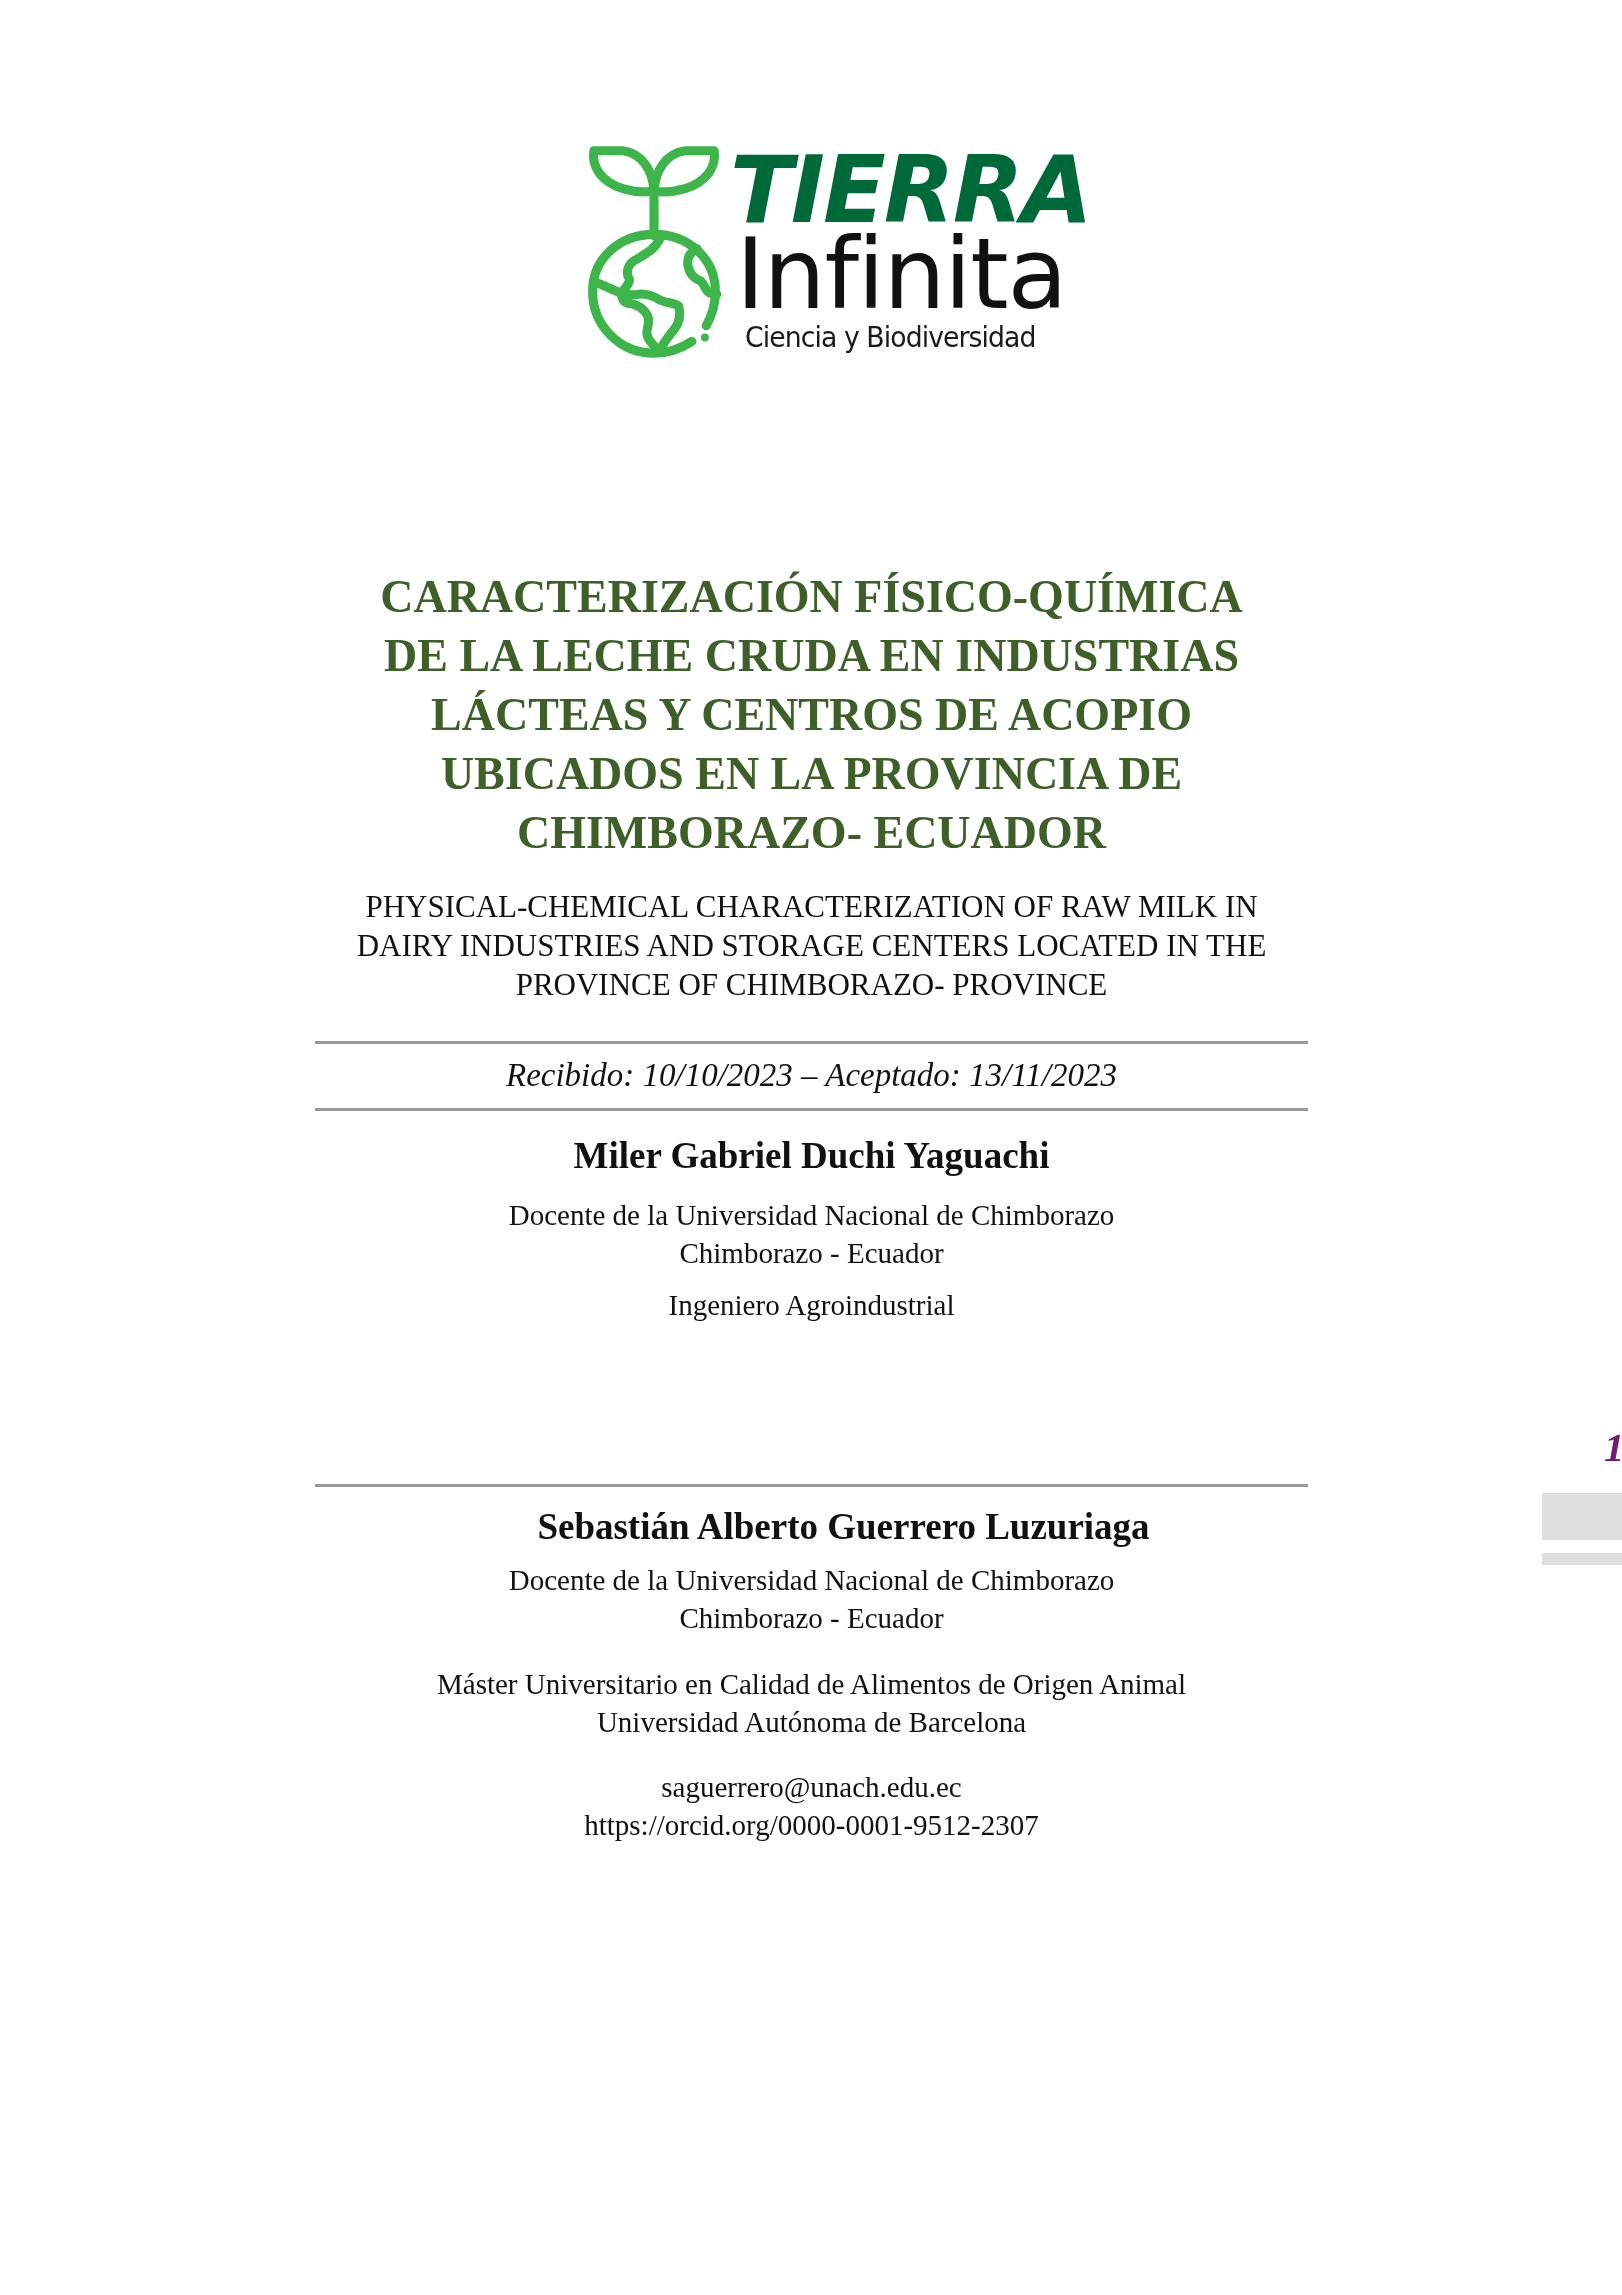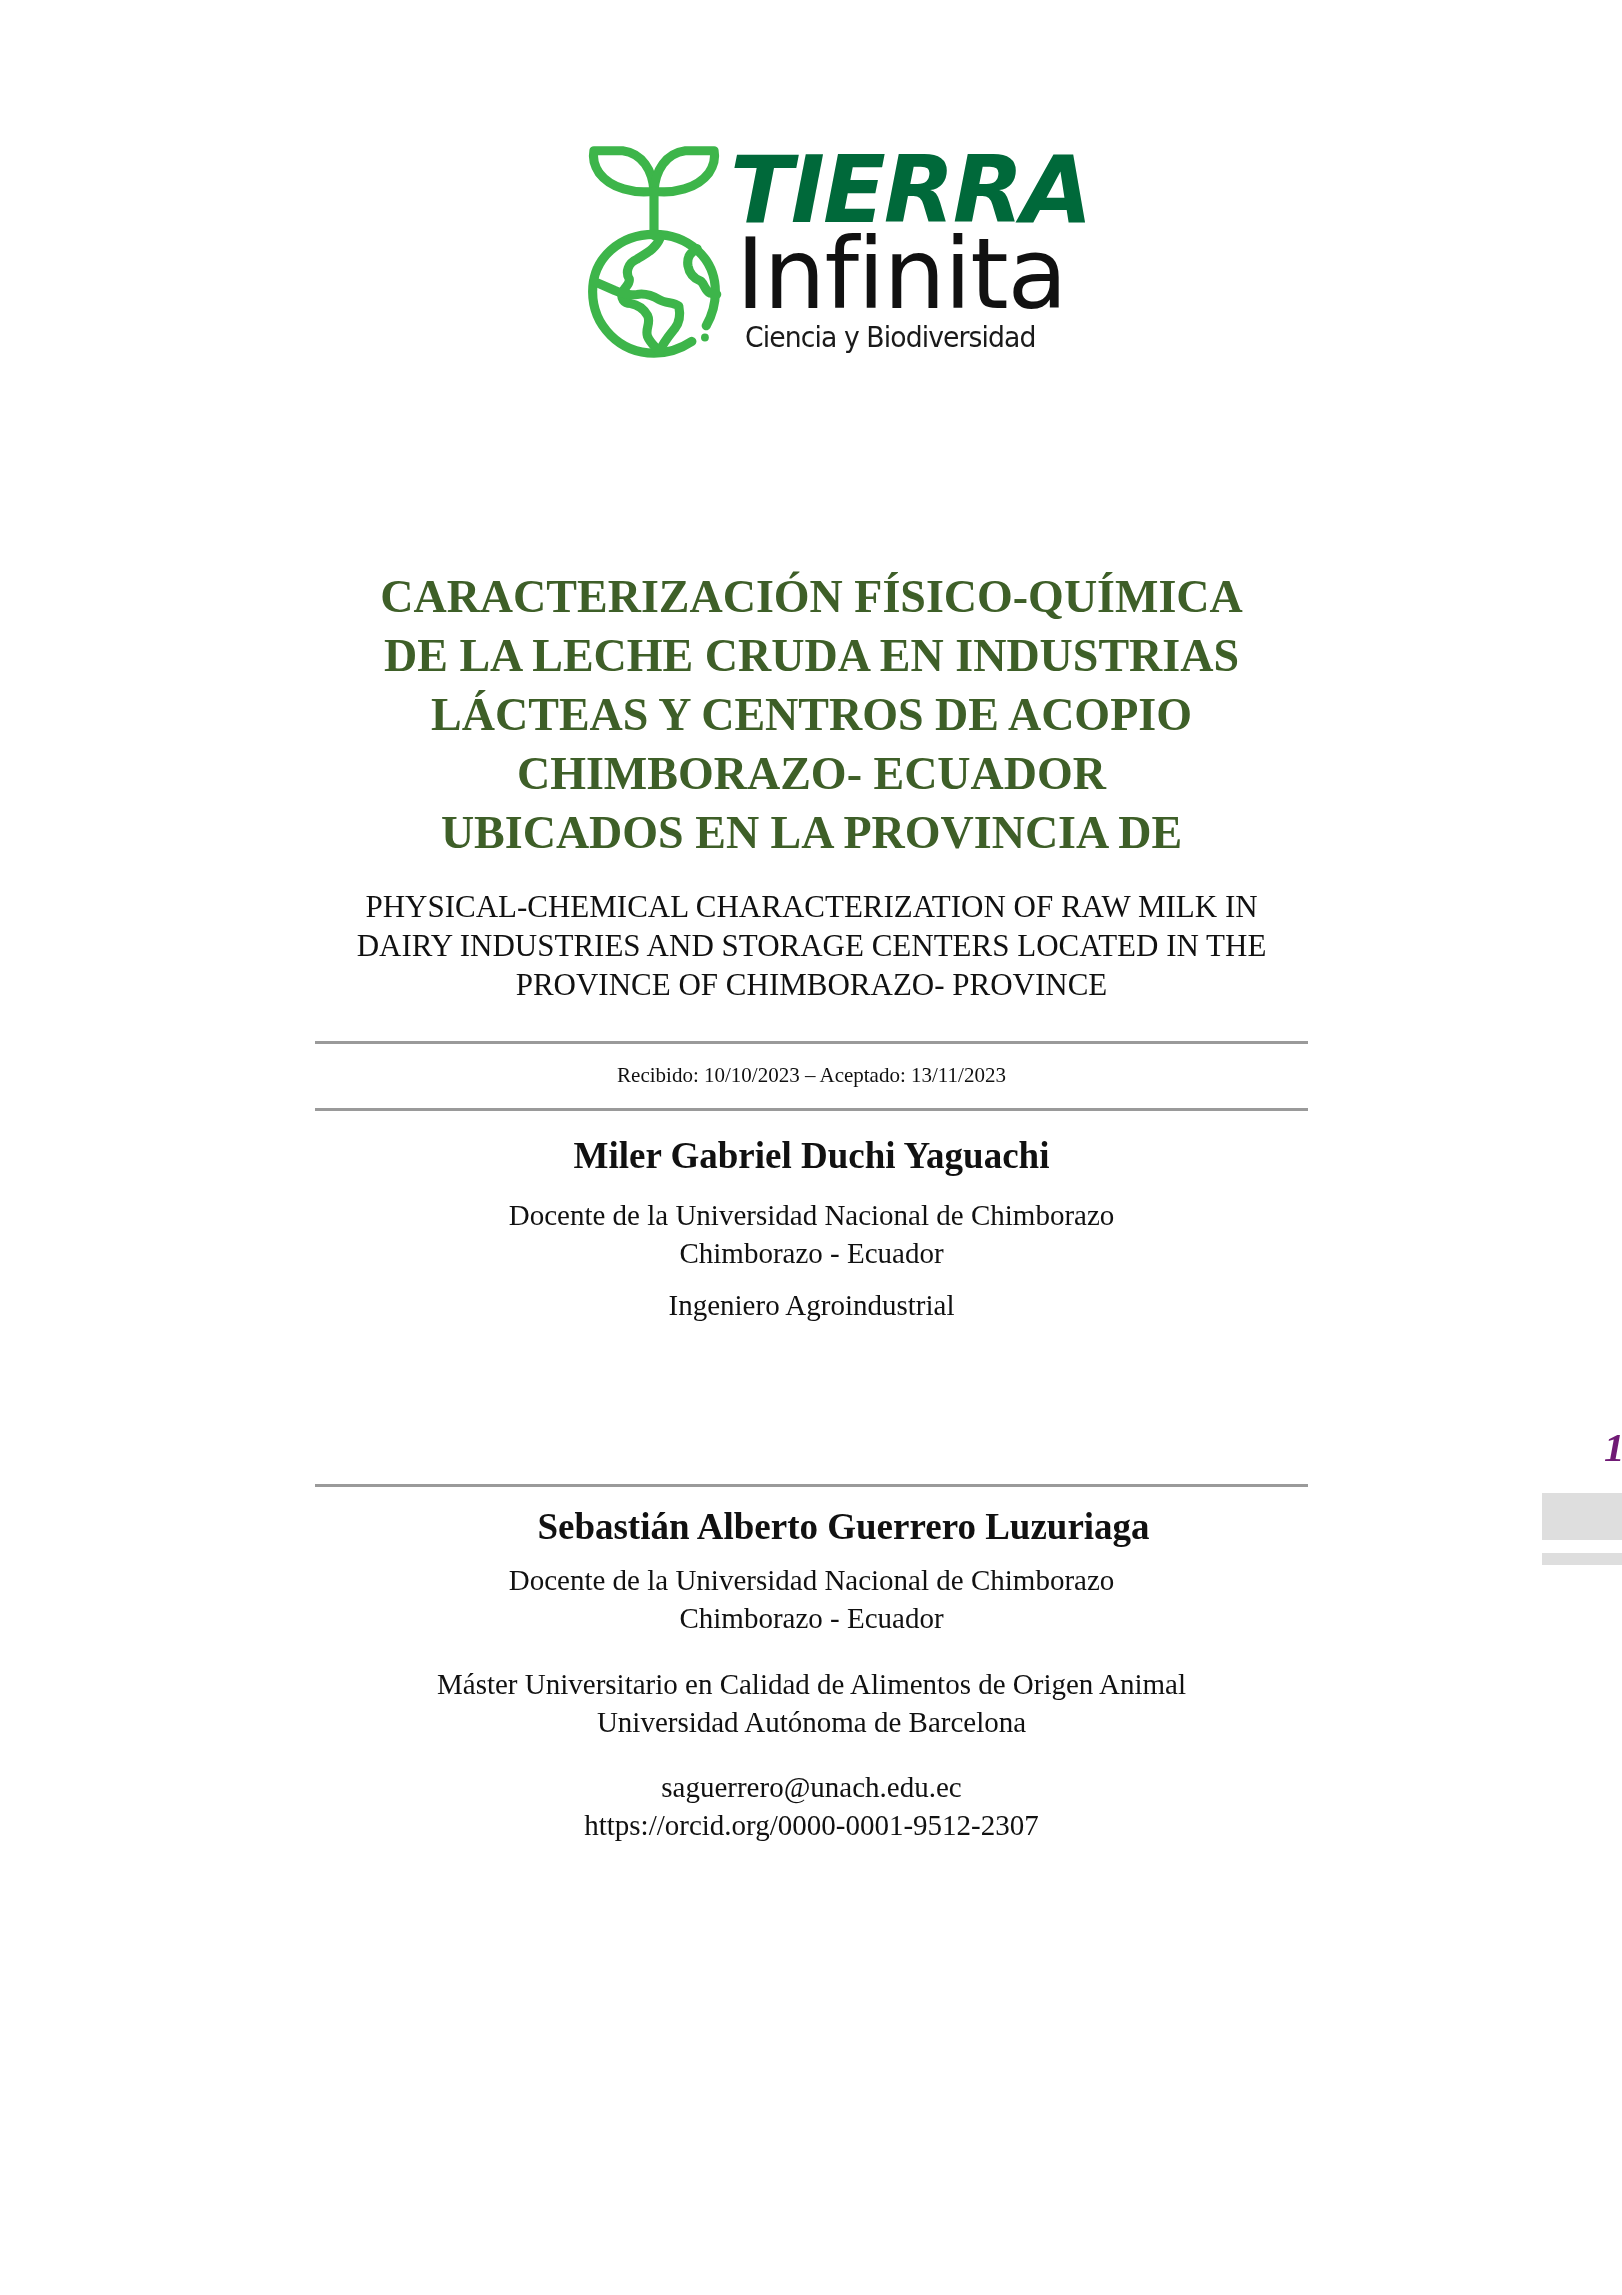--- a/index.html
+++ b/index.html
@@ -14,21 +14,21 @@
   #logo-infinita { left: 736px; top: 225px; font-size: 98px; color: #111111; letter-spacing: -1.3px; line-height: 98px; white-space: nowrap; }
   #logo-tagline { left: 745px; top: 321px; font-size: 29px; color: #1a1a1a; letter-spacing: -1px; line-height: 33px; white-space: nowrap; transform: scaleX(0.92); transform-origin: left top; }
 
   
   .center-col { left: 0; width: 1623px; text-align: center; }
   #title-es { top: 567px; left: 288px; width: 1047px; font-size: 46px; line-height: 59px; font-weight: bold; color: #3E5F28; }
   #title-en { top: 887px; left: 288px; width: 1047px; font-size: 31px; line-height: 39px; color: #111; }
 
   .rule { position: absolute; left: 315px; width: 993px; height: 2.6px; background: #9a9a9a; }
 
-  #dates { top: 1057px; font-size: 21px; line-height: 37px; color: #111; }
+  #dates { top: 1057px; font-size: 33px; line-height: 37px; font-style: italic; color: #111; }
 
   .author-name { font-size: 37px; font-weight: bold; line-height: 42px; color: #111; }
   .aff { font-size: 29px; line-height: 38px; color: #111; }
 
   
   #page-number { left: 1604px; top: 1424px; width: 72px; text-align: left; font-size: 41px; font-weight: bold; font-style: italic; color: #701a75; line-height: 46px; }
   #page-tab-1 { left: 1542px; top: 1493px; width: 81px; height: 47px; background: #dedede; }
   #page-tab-2 { left: 1542px; top: 1553px; width: 81px; height: 11.8px; background: #dedede; }
 </style>
 </head>
@@ -53,22 +53,22 @@
   </svg>
 </div>
 <div class="abs sans" id="logo-tierra">TIERRA</div>
 <div class="abs sans" id="logo-infinita">Infinita</div>
 <div class="abs sans" id="logo-tagline">Ciencia y Biodiversidad</div>
 
 <div class="abs serif" id="title-es" style="text-align:center;">
   <div>CARACTERIZACIÓN FÍSICO-QUÍMICA</div>
   <div>DE LA LECHE CRUDA EN INDUSTRIAS</div>
   <div>LÁCTEAS Y CENTROS DE ACOPIO</div>
+  <div>UBICADOS EN LA PROVINCIA DE</div>
   <div>CHIMBORAZO- ECUADOR</div>
-  <div>UBICADOS EN LA PROVINCIA DE</div>
 </div>
 
 <div class="abs serif" id="title-en" style="text-align:center;">
   <div>PHYSICAL-CHEMICAL CHARACTERIZATION OF RAW MILK IN</div>
   <div>DAIRY INDUSTRIES AND STORAGE CENTERS LOCATED IN THE</div>
   <div>PROVINCE OF CHIMBORAZO- PROVINCE</div>
 </div>
 
 <div class="rule" style="top:1041px;"></div>
 <div class="abs serif center-col" id="dates">Recibido: 10/10/2023 – Aceptado: 13/11/2023</div>

